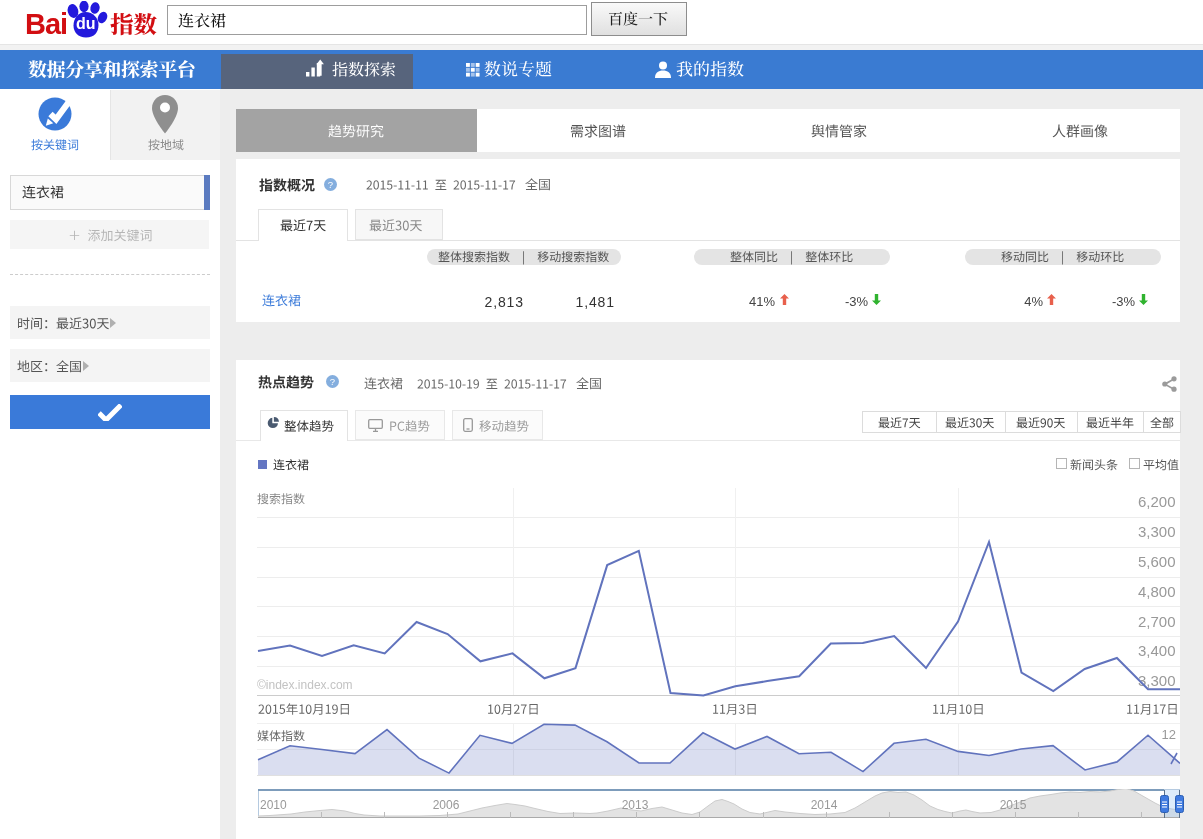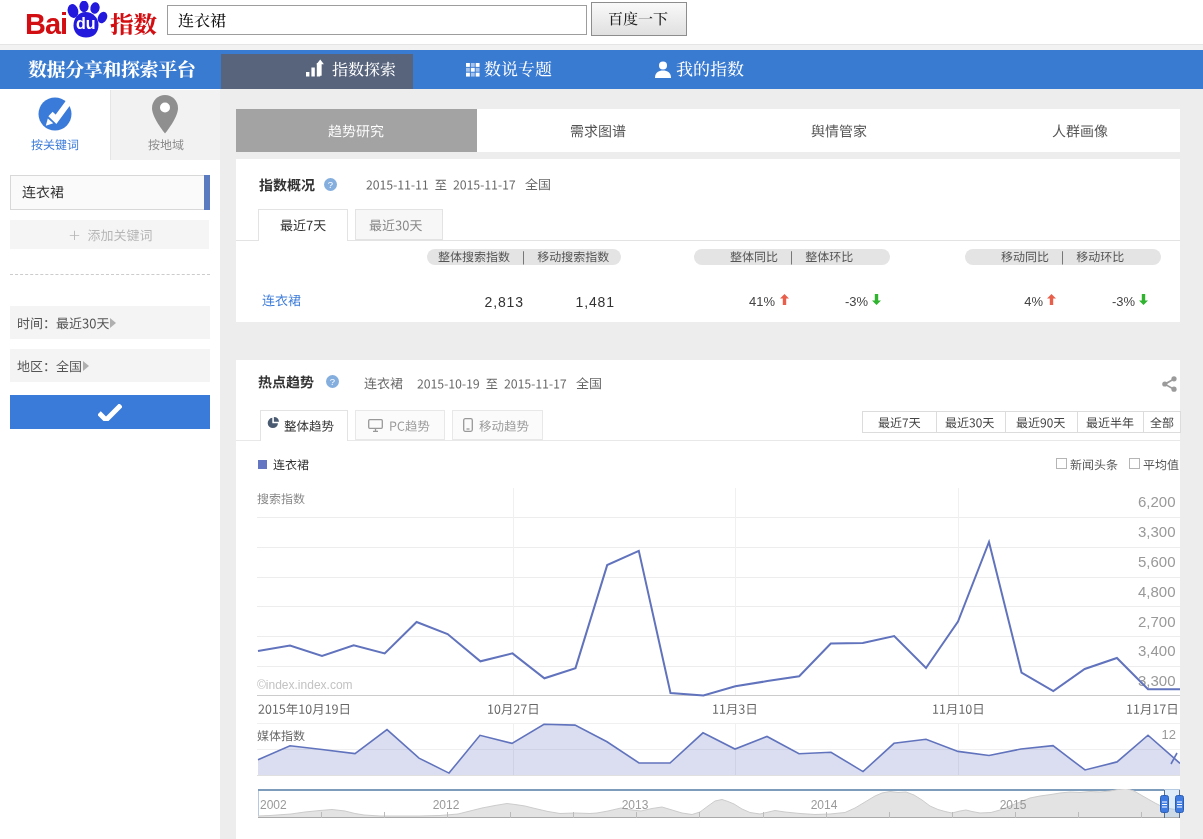--- a/index.html
+++ b/index.html
@@ -758,22 +758,22 @@
 <div style="position:absolute;left:573px;top:812px;width:1px;height:6px;background:#bbb;"></div>
 <div style="position:absolute;left:636px;top:812px;width:1px;height:6px;background:#bbb;"></div>
 <div style="position:absolute;left:699px;top:812px;width:1px;height:6px;background:#bbb;"></div>
 <div style="position:absolute;left:763px;top:812px;width:1px;height:6px;background:#bbb;"></div>
 <div style="position:absolute;left:826px;top:812px;width:1px;height:6px;background:#bbb;"></div>
 <div style="position:absolute;left:889px;top:812px;width:1px;height:6px;background:#bbb;"></div>
 <div style="position:absolute;left:952px;top:812px;width:1px;height:6px;background:#bbb;"></div>
 <div style="position:absolute;left:1015px;top:812px;width:1px;height:6px;background:#bbb;"></div>
 <div style="position:absolute;left:1078px;top:812px;width:1px;height:6px;background:#bbb;"></div>
 <div style="position:absolute;left:1141px;top:812px;width:1px;height:6px;background:#bbb;"></div>
-<div style="position:absolute;font-family:&quot;Liberation Sans&quot;, sans-serif;font-size:12px;color:#999;font-weight:400;line-height:12px;white-space:pre;letter-spacing:normal;left:260px;top:798.5px;">2002</div>
-<div style="position:absolute;font-family:&quot;Liberation Sans&quot;, sans-serif;font-size:12px;color:#999;font-weight:400;line-height:12px;white-space:pre;letter-spacing:normal;left:446px;top:798.5px;transform:translateX(-50%);">2012</div>
+<div style="position:absolute;font-family:&quot;Liberation Sans&quot;, sans-serif;font-size:12px;color:#999;font-weight:400;line-height:12px;white-space:pre;letter-spacing:normal;left:260px;top:798.5px;">2010</div>
+<div style="position:absolute;font-family:&quot;Liberation Sans&quot;, sans-serif;font-size:12px;color:#999;font-weight:400;line-height:12px;white-space:pre;letter-spacing:normal;left:446px;top:798.5px;transform:translateX(-50%);">2006</div>
 <div style="position:absolute;font-family:&quot;Liberation Sans&quot;, sans-serif;font-size:12px;color:#999;font-weight:400;line-height:12px;white-space:pre;letter-spacing:normal;left:635px;top:798.5px;transform:translateX(-50%);">2013</div>
 <div style="position:absolute;font-family:&quot;Liberation Sans&quot;, sans-serif;font-size:12px;color:#999;font-weight:400;line-height:12px;white-space:pre;letter-spacing:normal;left:824px;top:798.5px;transform:translateX(-50%);">2014</div>
 <div style="position:absolute;font-family:&quot;Liberation Sans&quot;, sans-serif;font-size:12px;color:#999;font-weight:400;line-height:12px;white-space:pre;letter-spacing:normal;left:1013px;top:798.5px;transform:translateX(-50%);">2015</div>
 <div style="position:absolute;left:1164px;top:790px;width:16px;height:27px;background:rgba(160,200,240,0.35);"></div>
 <div style="position:absolute;left:1164px;top:790px;width:1px;height:28px;background:#5a708a;"></div>
 <div style="position:absolute;left:1179px;top:790px;width:1px;height:28px;background:#5a708a;"></div>
 <svg style="position:absolute;left:1160px;top:795px" width="9" height="18" viewBox="0 0 9 18">
 <rect x="0.5" y="0.5" width="8" height="17" rx="2" fill="#3f7ae0" stroke="#2c5fb3"></rect>
 <path d="M2 7 H7 M2 9.5 H7 M2 12 H7" stroke="#fff" stroke-width="1"></path>
   </svg>

